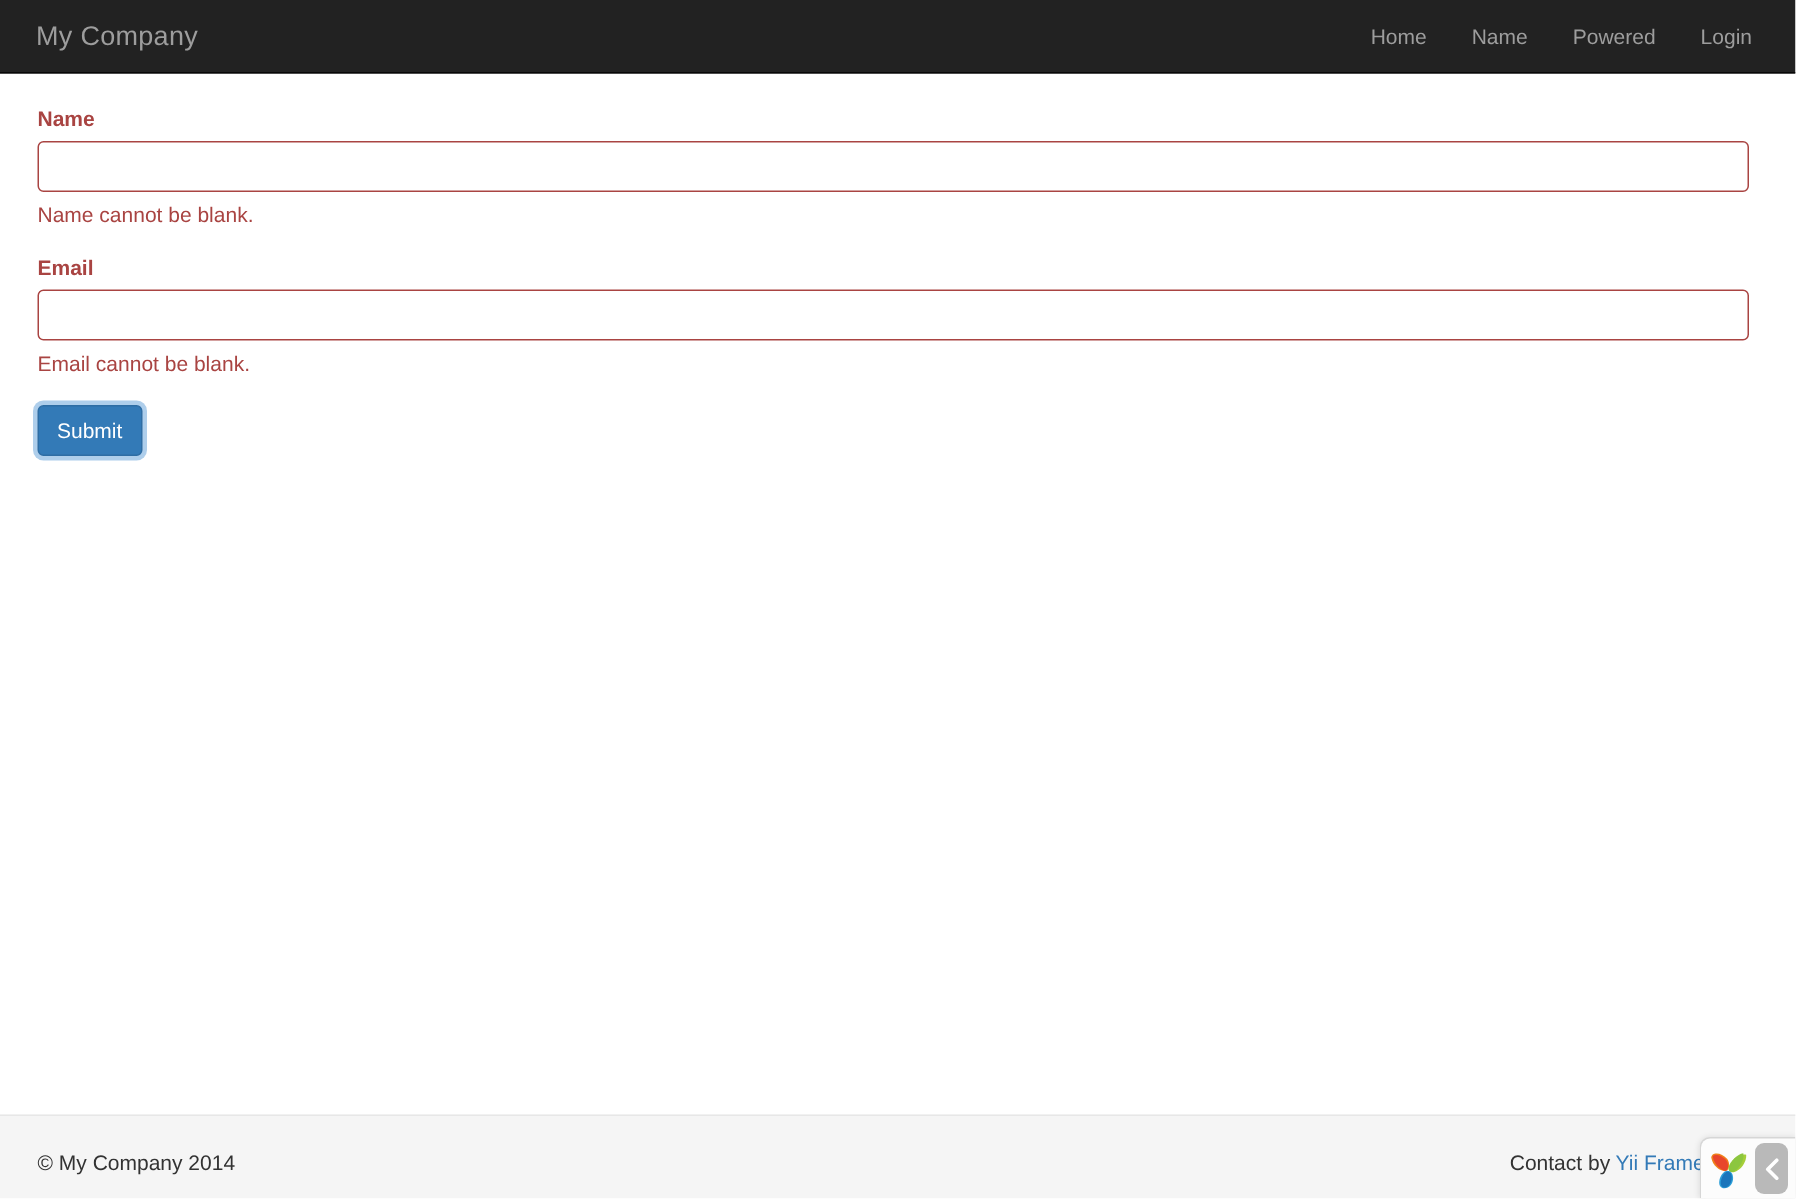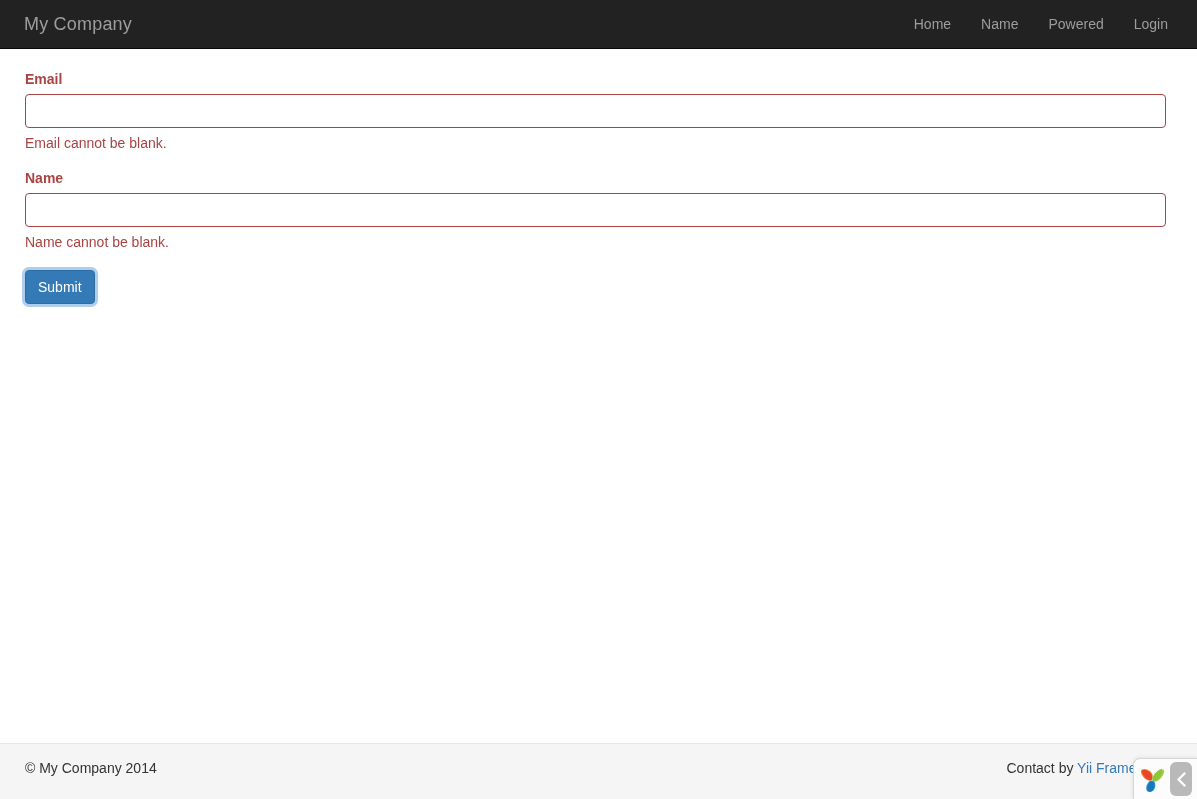--- a/index.html
+++ b/index.html
@@ -140,21 +140,21 @@
     height: 56px;
     background: #f5f5f5;
     border-top: 1px solid #e7e7e7;
     box-sizing: border-box;
   }
   .footer-inner {
     position: relative;
     height: 100%;
     padding: 0 25px 0 25px;
     display: flex;
-    align-items: flex-start;
+    align-items: flex-end;
     justify-content: space-between;
   }
   .footer-left {
     font-size: 14px;
     line-height: 20px;
     color: #333333;
     white-space: nowrap;
   }
   .footer-right {
     font-size: 14px;
@@ -224,29 +224,29 @@
     <a class="nav-link">Login</a>
   </div>
 </div>
 
 <div class="main">
   <div class="container">
 
     <form>
 
       <div class="form-group has-error">
+        <label class="control-label">Name</label>
+        <input class="form-control" type="text" placeholder="" style="">
+        <p class="help-block">Name cannot be blank.</p>
+      </div>
+
+      <div class="form-group has-error">
         <label class="control-label">Email</label>
         <input class="form-control" type="text" placeholder="" style="">
         <p class="help-block">Email cannot be blank.</p>
-      </div>
-
-      <div class="form-group has-error">
-        <label class="control-label">Name</label>
-        <input class="form-control" type="text" placeholder="" style="">
-        <p class="help-block">Name cannot be blank.</p>
       </div>
 
       <div class="form-actions">
         <button type="button" class="btn-primary">Submit</button>
       </div>
 
     </form>
 
   </div>
 </div>

